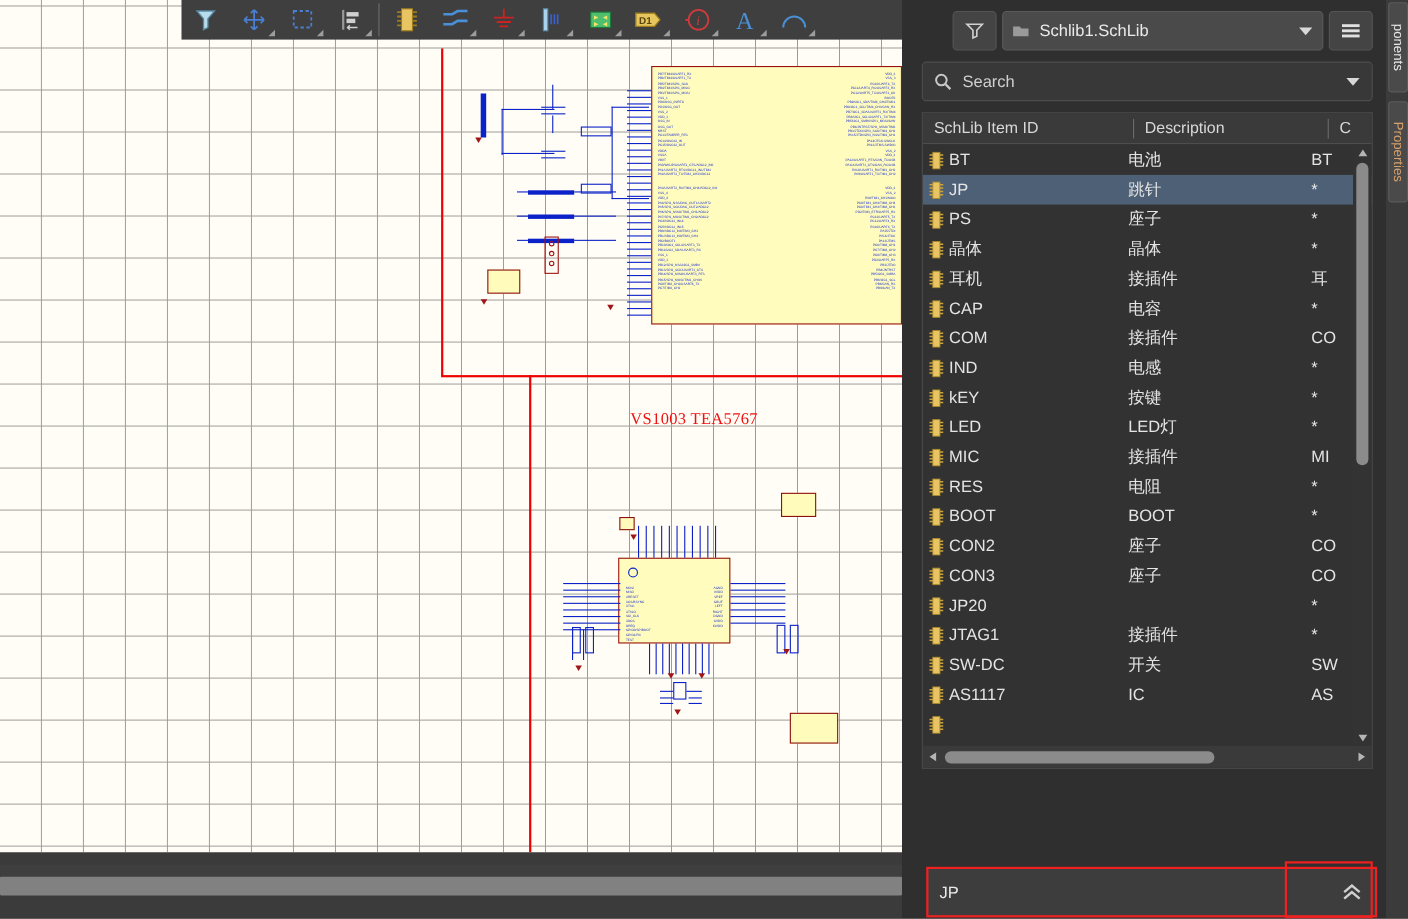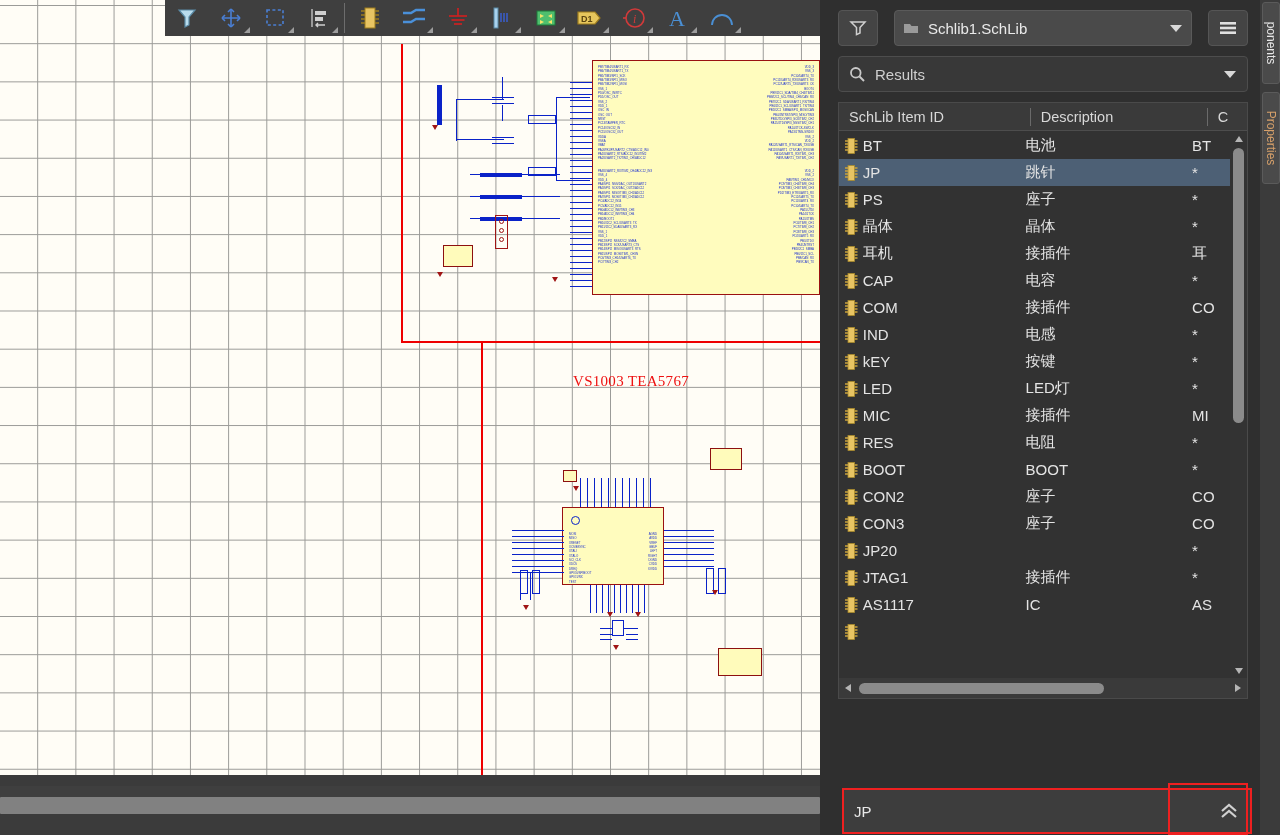--- a/index.html
+++ b/index.html
@@ -45,21 +45,21 @@
     border-left:6px solid transparent; border-bottom:6px solid #9d9d9d; }
   .tsep { width:1px; height:30px; background:#6d6d6d; margin:0 3px; }
 
   
   .panel { position:absolute; left:820px; top:0; width:440px; height:835px; background:#2f2f2f; }
   .panel-title { height:22px; background:#6f8eb0; display:flex; align-items:center;
     padding:0 6px 0 10px; }
   .panel-title .t { color:#fff; font-size:14.5px; font-weight:bold; flex:1; }
   .ttbtn { width:22px; height:20px; display:flex; align-items:center; justify-content:center; }
 
-  .toprow { display:flex; align-items:center; gap:16px; padding:10px 12px 0 18px; }
+  .toprow { display:flex; align-items:center; gap:5px; padding:10px 12px 0 18px;margin-left:28px; }
   .sqbtn { width:40px; height:36px; background:#444; border:1px solid #555; border-radius:4px;
     display:flex; align-items:center; justify-content:center; }
   .libsel { flex:1; height:36px; background:#4a4a4a; border:1px solid #5a5a5a; border-radius:4px;
     display:flex; align-items:center; padding:0 8px; gap:8px; }
   .libsel .name { color:#eaeaea; font-size:15px; flex:1; }
   .searchbox { margin:10px 12px 0 18px; height:36px; background:#383838; border:1px solid #4d4d4d;
     border-radius:4px; display:flex; align-items:center; padding:0 10px; gap:10px; }
   .searchbox .ph { color:#cfcfcf; font-size:15px; flex:1; }
 
   .tblwrap { margin:10px 12px 0 18px; border:1px solid #4a4a4a; background:#323232;
@@ -451,21 +451,21 @@
             </g>
         </svg>
       </div>
     </div>
 
     <div class="searchbox">
       <svg width="16" height="16" viewBox="0 0 16 16">
         <circle cx="6.8" cy="6.8" r="4.8" fill="none" stroke="#c8c8c8" stroke-width="1.8"></circle>
         <path d="M10.5 10.5 L15 15" stroke="#c8c8c8" stroke-width="2"></path>
       </svg>
-      <span class="ph">Results</span>
+      <span class="ph">Search</span>
       <svg width="14" height="10" viewBox="0 0 14 10">
         <path d="M1 2 L13 2 L7 9 Z" fill="#d8d8d8"></path>
       </svg>
     </div>
 
     <div class="tblwrap">
       <div class="thead">
         <div class="th" style="width:195px;">SchLib Item ID</div>
         <div class="thdiv"></div>
         <div class="th" style="width:180px;">Description</div>
@@ -687,20 +687,33 @@
               <svg width="16" height="18" viewBox="0 0 16 18">
                 <rect x="5" y="1.5" width="6.5" height="15" fill="#e8c463" stroke="#a98a2c" stroke-width="0.8"></rect>
                 <g stroke="#c9a23c" stroke-width="1.4">
                   <path d="M5 4 H2 M5 7 H2 M5 10 H2 M5 13 H2 M11.5 4 H14.5 M11.5 7 H14.5 M11.5 10 H14.5 M11.5 13 H14.5"></path>
                 </g>
               </svg>
             </div>
             <div class="c1">JTAG1</div>
             <div class="c2">接插件</div>
             <div class="c3">*</div>
+          </div>
+          <div class="row">
+            <div class="ic">
+              <svg width="16" height="18" viewBox="0 0 16 18">
+                <rect x="5" y="1.5" width="6.5" height="15" fill="#e8c463" stroke="#a98a2c" stroke-width="0.8"></rect>
+                <g stroke="#c9a23c" stroke-width="1.4">
+                  <path d="M5 4 H2 M5 7 H2 M5 10 H2 M5 13 H2 M11.5 4 H14.5 M11.5 7 H14.5 M11.5 10 H14.5 M11.5 13 H14.5"></path>
+                </g>
+              </svg>
+            </div>
+            <div class="c1">SW-DC</div>
+            <div class="c2">开关</div>
+            <div class="c3">SW</div>
           </div>
           <div class="row">
             <div class="ic">
               <svg width="16" height="18" viewBox="0 0 16 18">
                 <rect x="5" y="1.5" width="6.5" height="15" fill="#e8c463" stroke="#a98a2c" stroke-width="0.8"></rect>
                 <g stroke="#c9a23c" stroke-width="1.4">
                   <path d="M5 4 H2 M5 7 H2 M5 10 H2 M5 13 H2 M11.5 4 H14.5 M11.5 7 H14.5 M11.5 10 H14.5 M11.5 13 H14.5"></path>
                 </g>
               </svg>
             </div>

